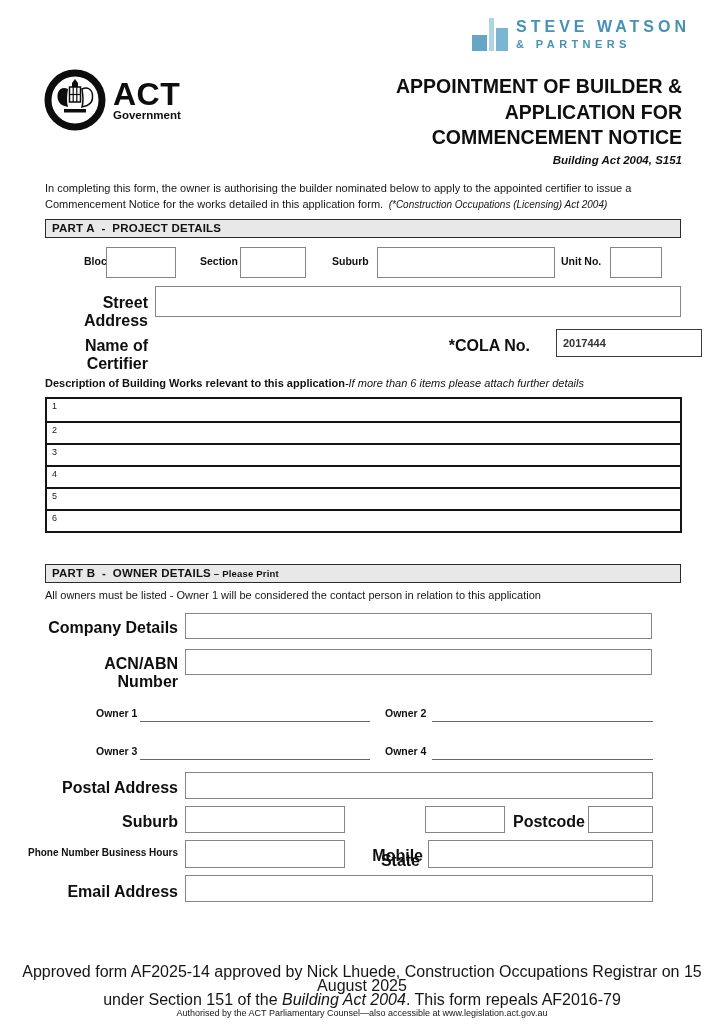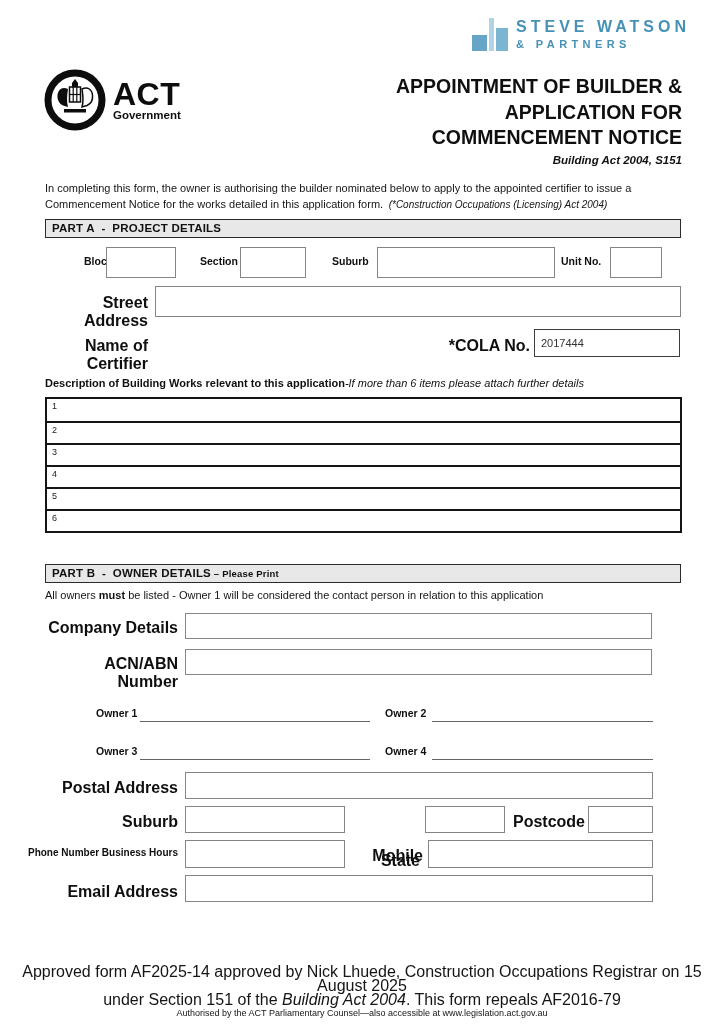--- a/index.html
+++ b/index.html
@@ -53,21 +53,21 @@
 
   .desc-line { position:absolute; left:45px; top:377px; font-size:11px; white-space:nowrap; }
   .desc-bold { font-weight:bold; }
   .desc-italic { font-style:italic;text-align:right; }
 
   .work-table { position:absolute; left:45px; top:397px; width:637px; box-sizing:border-box; border:2px solid #151515; }
   .work-row { height:22px; box-sizing:border-box; padding:2px 0 0 5px; font-size:9px; color:#222; }
   .work-row + .work-row { border-top:2px solid #151515; }
 
   .note { position:absolute; left:45px; top:589px; font-size:11px; color:#151515; }
-  .note b { font-weight:bold; }
+  .note b { font-weight:normal; }
 
   
   .footer { position:absolute; left:0; top:965px; width:724px; text-align:center; color:#151515; }
   .f-line { font-size:16px; line-height:14px; }
   .f-line .ital { font-style:italic; }
   .f-small { font-size:9px; margin-top:1px; }
 </style>
 </head>
 <body>
 
@@ -123,21 +123,21 @@
   <div class="lbl" style="left:332px; top:255px;">Suburb</div>
   <input type="text" class="box" style="left: 377px; top: 247px; width: 178px; height: 31px;">
   <div class="lbl" style="left:561px; top:255px;">Unit No.</div>
   <input type="text" class="box" style="left: 610px; top: 247px; width: 52px; height: 31px;">
 
   <div class="lblr" style="left:45px; width:103px; top:294px;">Street Address</div>
   <input type="text" class="box" style="left: 155px; top: 286px; width: 526px; height: 31px;">
 
   <div class="lblr" style="left:45px; width:103px; top:337px;">Name of Certifier</div>
   <div class="lblr" style="left:430px; width:100px; top:337px;">*COLA No.</div>
-  <input type="text" class="box dark" style="left: 534px; top: 329px; width: 146px; height: 28px;" value="2017444">
+  <input type="text" class="box dark" style="left: 556px; top: 329px; width: 146px; height: 28px; font-weight: bold;" value="2017444">
 
   <div class="desc-line"><span class="desc-bold">Description of Building Works relevant to this application</span><span class="desc-italic">-If more than 6 items please attach further details</span></div>
 
   <div class="work-table">
     <div class="work-row"><span>1</span></div>
     <div class="work-row"><span>2</span></div>
     <div class="work-row"><span>3</span></div>
     <div class="work-row"><span>4</span></div>
     <div class="work-row"><span>5</span></div>
     <div class="work-row"><span>6</span></div>

